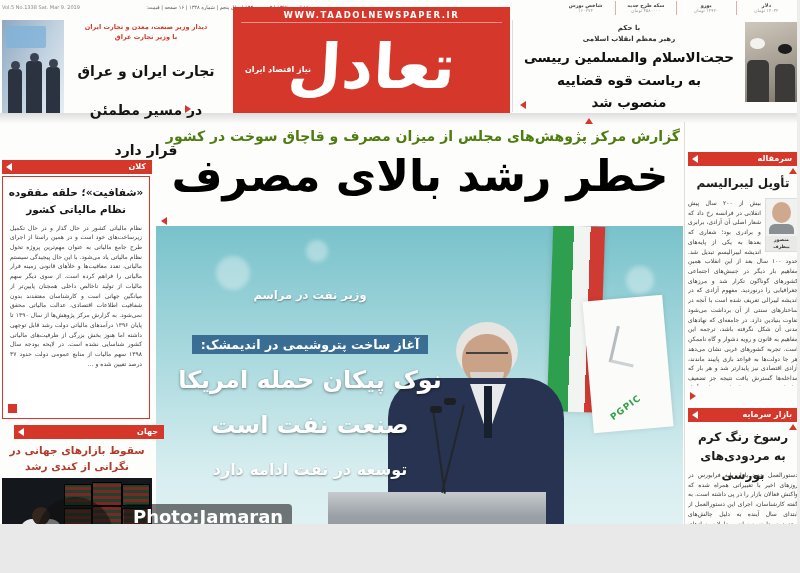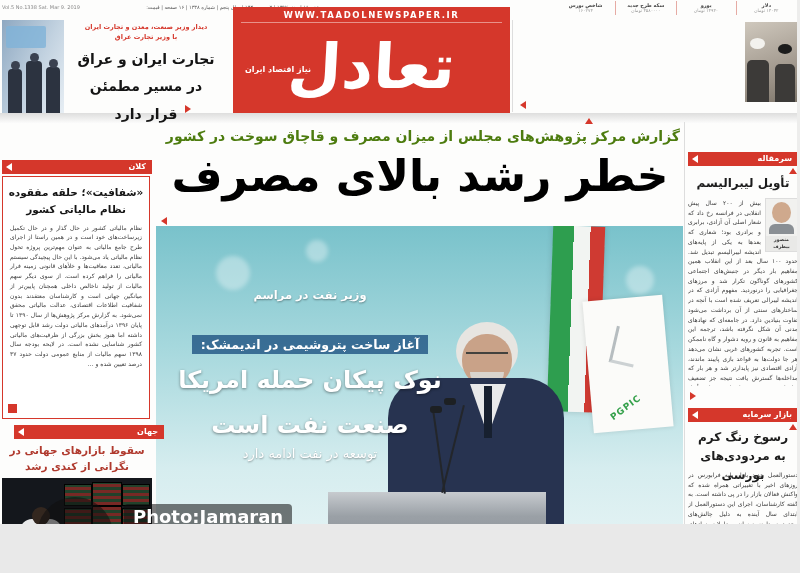--- a/index.html
+++ b/index.html
@@ -29,21 +29,21 @@
   .mk-left{border-width:4px 6px 4px 0;border-color:transparent #d5372b transparent transparent;}
   .mk-right{border-width:4px 0 4px 6px;border-color:transparent transparent transparent #d5372b;}
   .mk-up{border-width:0 4px 6px 4px;border-color:transparent transparent #d5372b transparent;}
   
   .tl-photo{left:2px;top:20px;width:62px;height:93px;background:linear-gradient(115deg,#8ea8c1,#c2d2e0 55%,#e7eef4);overflow:hidden;}
   .tl-banner{position:absolute;left:4px;top:6px;width:40px;height:22px;background:#7fb3d8;opacity:.8;border-radius:2px;}
   .fig{position:absolute;background:#2c3340;border-radius:4px 4px 0 0;}
   .fig:before{content:"";position:absolute;top:-8px;left:50%;margin-left:-4px;width:9px;height:9px;border-radius:50%;background:#3a4150;}
   .tl-text{left:66px;top:22px;width:160px;text-align:center;}
   .tl-kicker{font-size:6.5px;font-weight:bold;color:#d5372b;line-height:1.55;}
-  .tl-h{font-size:14px;font-weight:800;color:#141414;line-height:1.45;margin-top:7px;}
+  .tl-h{font-size:14px;font-weight:800;color:#141414;line-height:1.45;margin-top:19px;}
   
   .tr-photo{left:745px;top:22px;width:53px;height:80px;background:linear-gradient(160deg,#cfc8bd,#9a9186 70%,#7d756a);overflow:hidden;}
   .cleric{position:absolute;bottom:0;background:#3c3a38;border-radius:5px 5px 0 0;}
   .turban{position:absolute;border-radius:50%;}
   .tr-text{left:518px;top:23px;width:222px;text-align:center;}
   .tr-kicker{font-size:7px;font-weight:bold;color:#333;line-height:1.6;}
   .tr-h{font-size:13.5px;font-weight:800;color:#101010;line-height:1.5;margin-top:2px;}
   
   .lead-kicker{left:160px;top:128px;width:520px;text-align:right;font-size:14px;font-weight:800;color:#4d7c0f;}
   .lead-headline{left:158px;top:140px;width:524px;text-align:center;font-size:44px;font-weight:900;color:#000;line-height:1.65;}
@@ -64,21 +64,21 @@
   .min-suit{position:absolute;left:232px;top:152px;width:176px;height:200px;border-radius:40px 40px 0 0;background:#273350;}
   .min-shirt{position:absolute;left:314px;top:158px;width:36px;height:52px;background:#e8e9ea;clip-path:polygon(0 0,100% 0,50% 100%);}
   .min-tie{position:absolute;left:328px;top:160px;width:8px;height:52px;background:#17202f;}
   .podium{position:absolute;left:172px;top:266px;width:218px;height:81px;background:linear-gradient(#c7cbcf,#9aa0a6 30%,#84898f);}
   .mic-arm{position:absolute;background:#23262a;width:2px;}
   .mic-head{position:absolute;width:12px;height:7px;border-radius:3px;background:#1d2023;}
   .photo-captions{position:absolute;left:4px;top:62px;width:300px;text-align:center;color:#fff;}
   .cap-intro{font-size:11.5px;font-weight:800;text-shadow:0 1px 2px rgba(0,0,0,.4);}
   .cap-event{display:inline-block;margin-top:14px;background:rgba(27,79,128,.78);padding:2px 9px;font-size:12.5px;font-weight:800;}
   .cap-quote{font-size:24px;font-weight:900;line-height:1.55;margin-top:8px;text-shadow:0 1px 3px rgba(0,0,0,.45);}
-  .cap-sub{font-size:13px;font-weight:400;margin-top:2px;text-shadow:0 1px 2px rgba(0,0,0,.4);}
+  .cap-sub{font-size:16px;font-weight:700;margin-top:16px;text-shadow:0 1px 2px rgba(0,0,0,.4);}
   
   .sec-bar{height:14px;background:#d5372b;color:#fff;}
   .sec-bar .bar-label{position:absolute;right:6px;top:2px;font-size:8px;font-weight:bold;}
   .bar-arrow{position:absolute;left:4px;top:3px;width:0;height:0;border-style:solid;
              border-width:4px 6px 4px 0;border-color:transparent #fff transparent transparent;}
   .macro-bar{left:2px;top:160px;width:150px;}
   .macro-box{left:2px;top:176px;width:148px;height:243px;border:1px solid #d5372b;background:#fff;box-sizing:border-box;}
   .macro-h{margin-top:7px;text-align:center;font-size:10.5px;font-weight:800;color:#151515;line-height:1.6;}
   .macro-body{margin:5px 7px 0 7px;font-size:6px;color:#3c3c3c;text-align:justify;line-height:1.62;}
   .macro-badge{position:absolute;left:5px;bottom:5px;width:9px;height:9px;background:#d5372b;}
@@ -160,20 +160,27 @@
   </div>
   <div class="abs mk mk-right" style="left:185px;top:105px;"></div>
 
   <div class="abs vsep" style="left:512px;top:20px;height:92px;"></div>
   <div class="abs tr-photo">
     <div class="cleric" style="left:2px;width:22px;height:42px;"></div>
     <div class="turban" style="left:5px;top:16px;width:15px;height:11px;background:#f3f2ee;"></div>
     <div class="cleric" style="left:30px;width:20px;height:38px;"></div>
     <div class="turban" style="left:33px;top:22px;width:14px;height:10px;background:#1c1c1c;"></div>
   </div>
+  <div class="abs tr-text rtl">
+    <div class="tr-kicker">با حکم</div>
+    <div class="tr-kicker">رهبر معظم انقلاب اسلامی</div>
+    <div class="tr-h">حجت‌الاسلام والمسلمین رییسی</div>
+    <div class="tr-h">به ریاست قوه قضاییه</div>
+    <div class="tr-h">منصوب شد</div>
+  </div>
   <div class="abs mk mk-left" style="left:520px;top:101px;"></div>
 
   <div class="abs lead-kicker rtl">گزارش مرکز پژوهش‌های مجلس از میزان مصرف و قاچاق سوخت در کشور</div>
   <div class="abs lead-headline rtl">خطر رشد بالای مصرف بنزین</div>
   <div class="abs mk mk-left" style="left:161px;top:217px;"></div>
   <div class="abs mk mk-up" style="left:585px;top:118px;"></div>
 
   <div class="abs photo">
     <div class="bokeh" style="left:60px;top:30px;width:34px;height:34px;"></div>
     <div class="bokeh" style="left:150px;top:14px;width:22px;height:22px;"></div>

